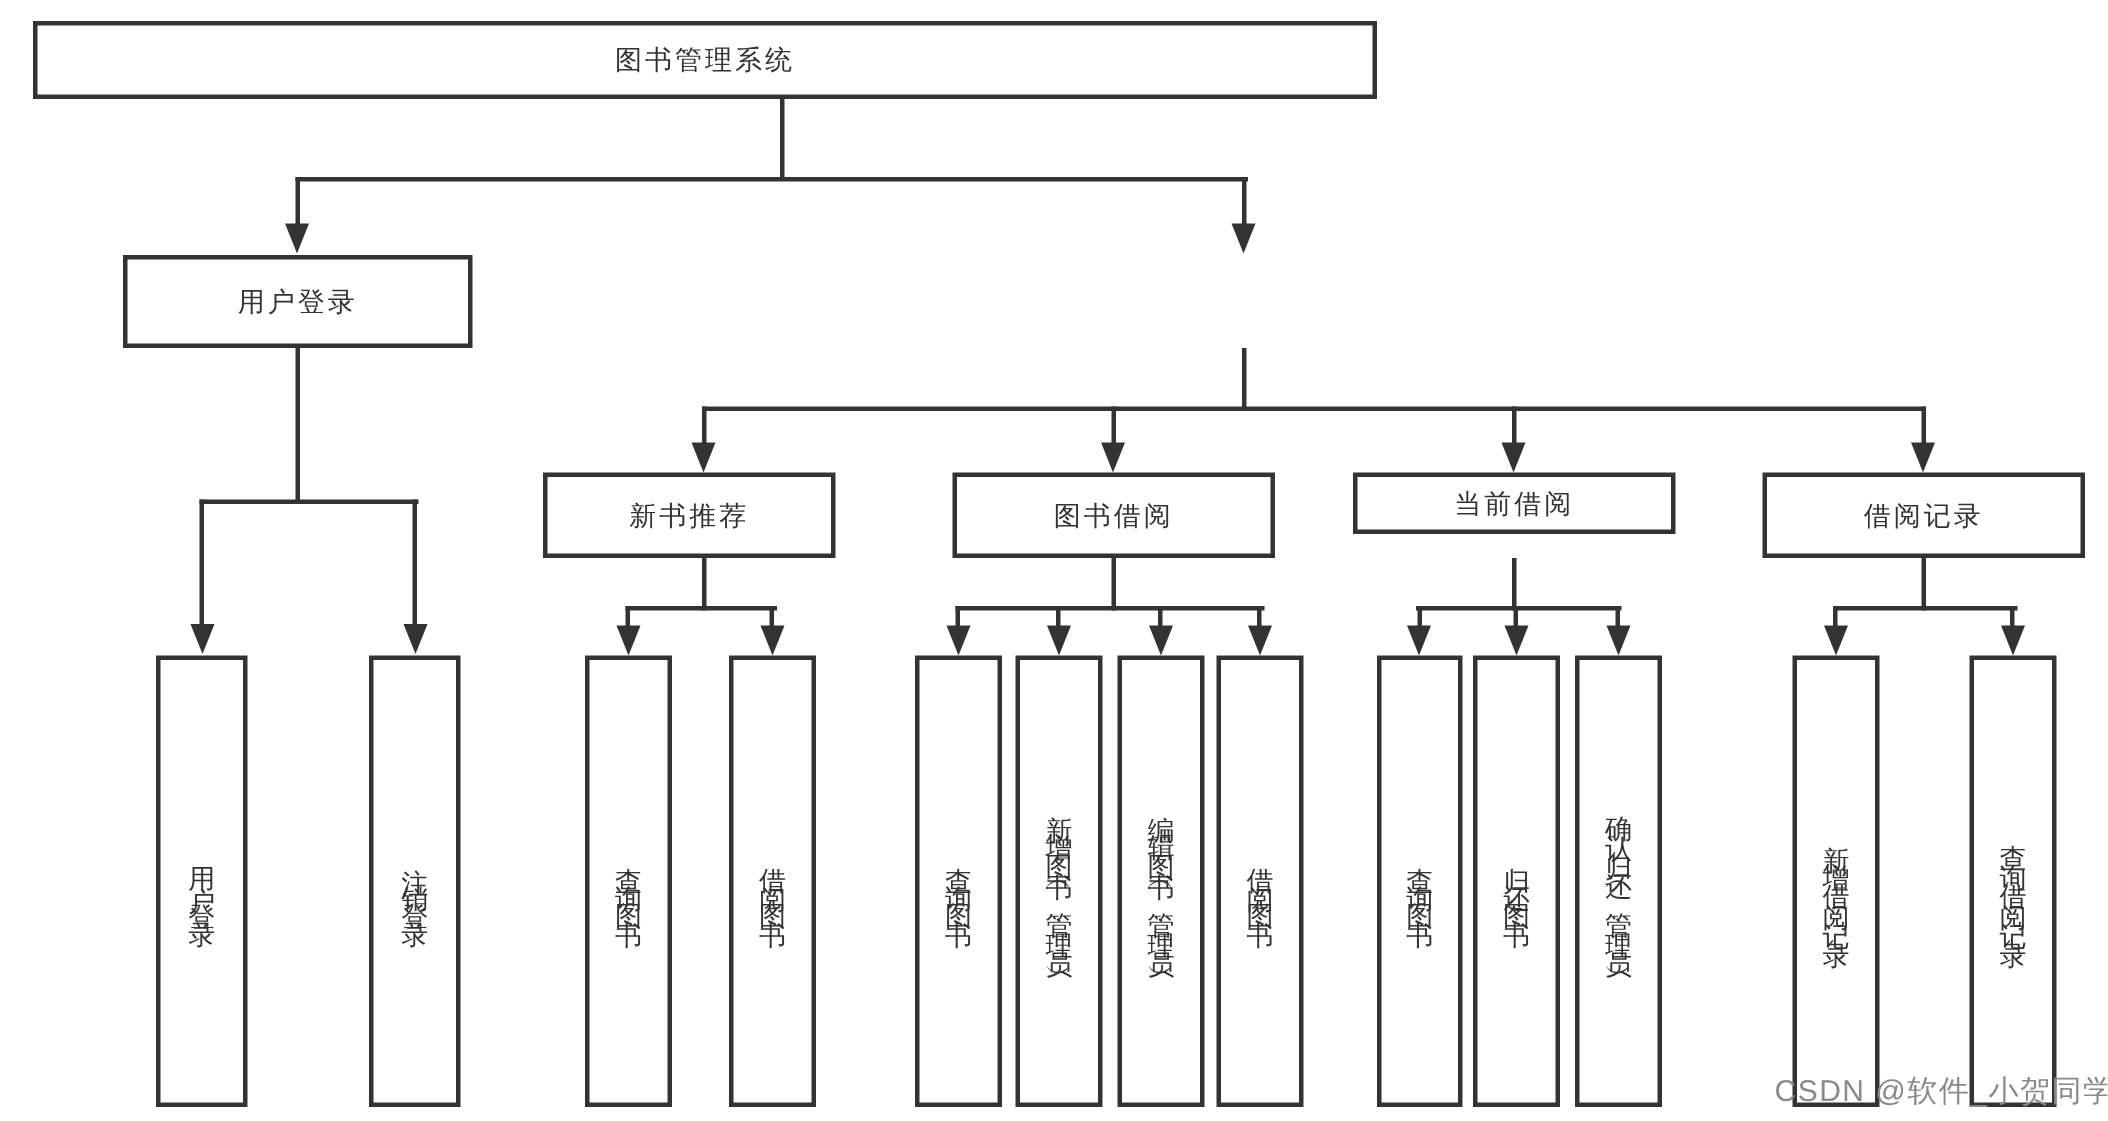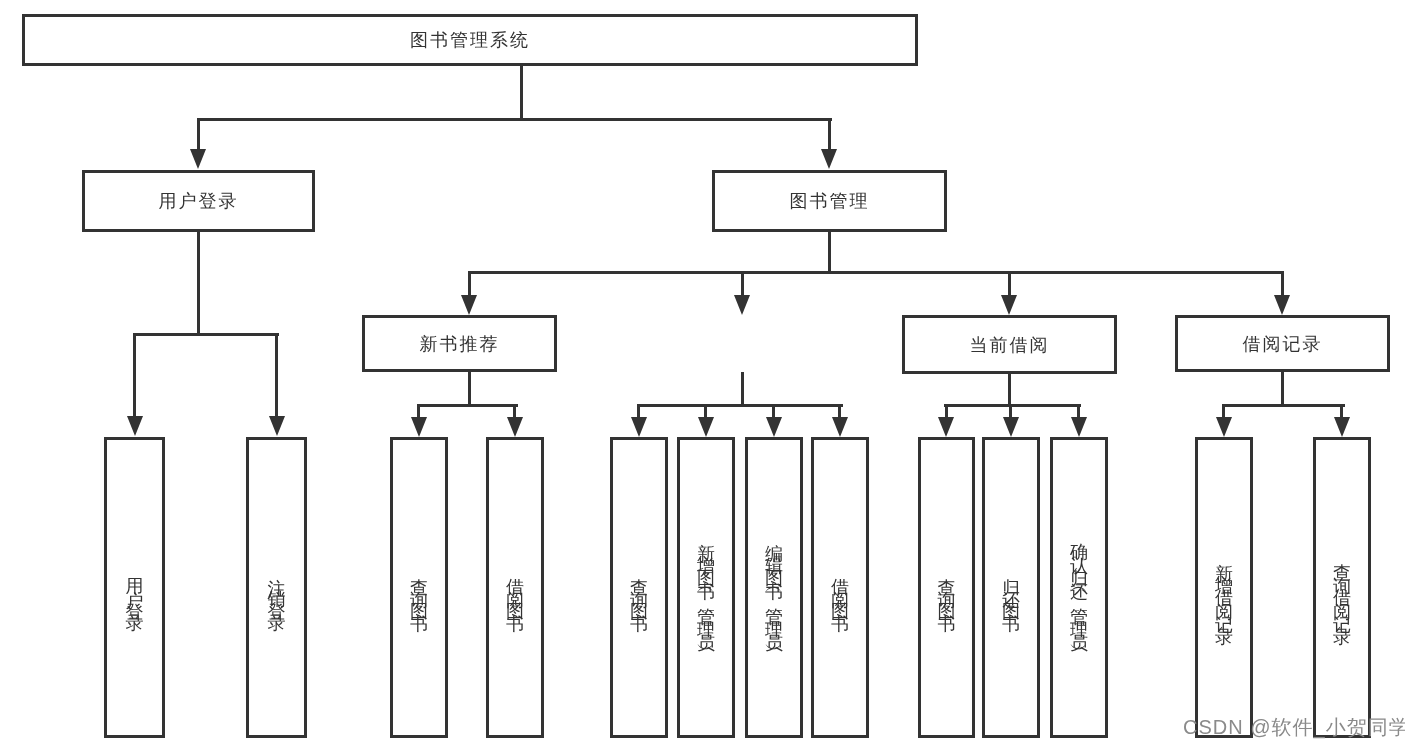--- a/index.html
+++ b/index.html
@@ -43,23 +43,20 @@
   <div class="line" style="left:520px;top:66px;width:3px;height:54px;"></div>
   <div class="line" style="left:197px;top:118px;width:635px;height:3px;"></div>
   <div class="line" style="left:197px;top:118px;width:3px;height:34px;"></div>
   <div class="arw" style="left:190px;top:149px;"></div>
   <div class="line" style="left:828px;top:118px;width:3px;height:34px;"></div>
   <div class="arw" style="left:821px;top:149px;"></div>
 
   <div class="box hbox" style="left:82px;top:170px;width:233px;height:62px;">
     <span>用户登录</span>
   </div>
-  <div class="box hbox" style="left:712px;top:170px;width:235px;height:62px;">
-    <span>图书管理</span>
-  </div>
 
   <div class="line" style="left:197px;top:232px;width:3px;height:104px;"></div>
   <div class="line" style="left:133px;top:333px;width:146px;height:3px;"></div>
   <div class="line" style="left:133px;top:333px;width:3px;height:85px;"></div>
   <div class="arw" style="left:127px;top:416px;"></div>
   <div class="line" style="left:275px;top:333px;width:3px;height:85px;"></div>
   <div class="arw" style="left:269px;top:416px;"></div>
 
   <div class="line" style="left:828px;top:232px;width:3px;height:42px;"></div>
   <div class="line" style="left:468px;top:271px;width:816px;height:3px;"></div>
@@ -68,21 +65,24 @@
   <div class="line" style="left:741px;top:271px;width:3px;height:26px;"></div>
   <div class="arw" style="left:734px;top:295px;"></div>
   <div class="line" style="left:1008px;top:271px;width:3px;height:26px;"></div>
   <div class="arw" style="left:1001px;top:295px;"></div>
   <div class="line" style="left:1281px;top:271px;width:3px;height:26px;"></div>
   <div class="arw" style="left:1274px;top:295px;"></div>
 
   <div class="box hbox" style="left:362px;top:315px;width:195px;height:57px;">
     <span>新书推荐</span>
   </div>
-  <div class="box hbox" style="left:902px;top:315px;width:215px;height:59px;">
+  <div class="box hbox" style="left:635px;top:315px;width:215px;height:57px;">
+    <span>图书借阅</span>
+  </div>
+  <div class="box hbox" style="left:902px;top:315px;width:215px;height:41px;">
     <span>当前借阅</span>
   </div>
   <div class="box hbox" style="left:1175px;top:315px;width:215px;height:57px;">
     <span>借阅记录</span>
   </div>
 
   <div class="line" style="left:468px;top:372px;width:3px;height:35px;"></div>
   <div class="line" style="left:417px;top:404px;width:101px;height:3px;"></div>
   <div class="line" style="left:417px;top:404px;width:3px;height:16px;"></div>
   <div class="arw" style="left:411px;top:417px;"></div>

